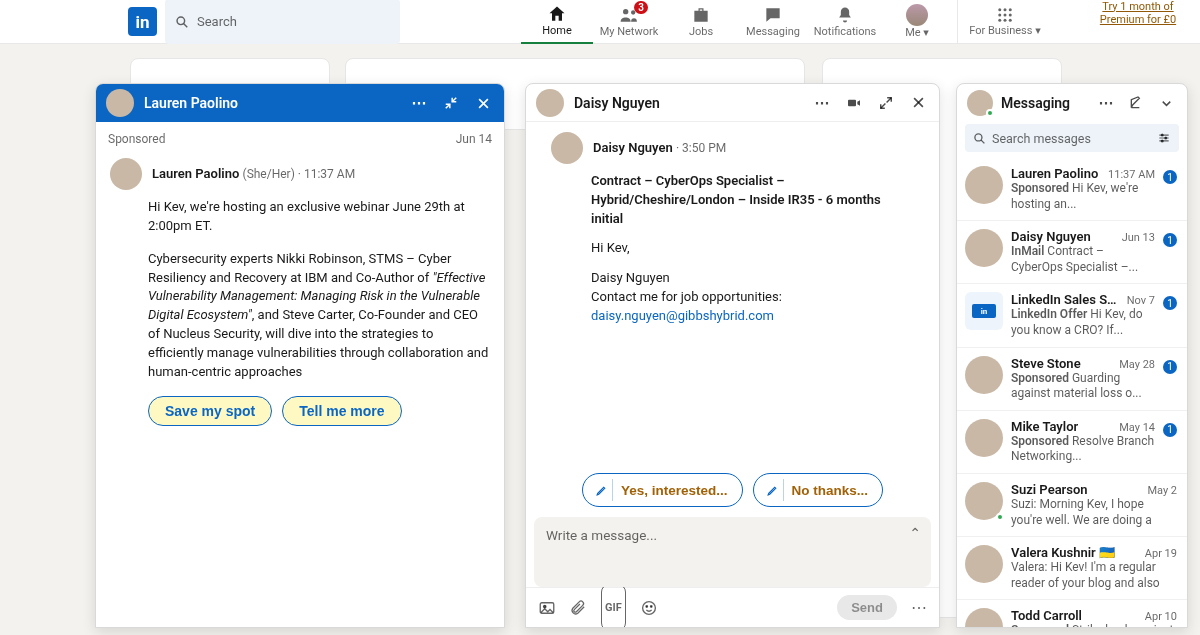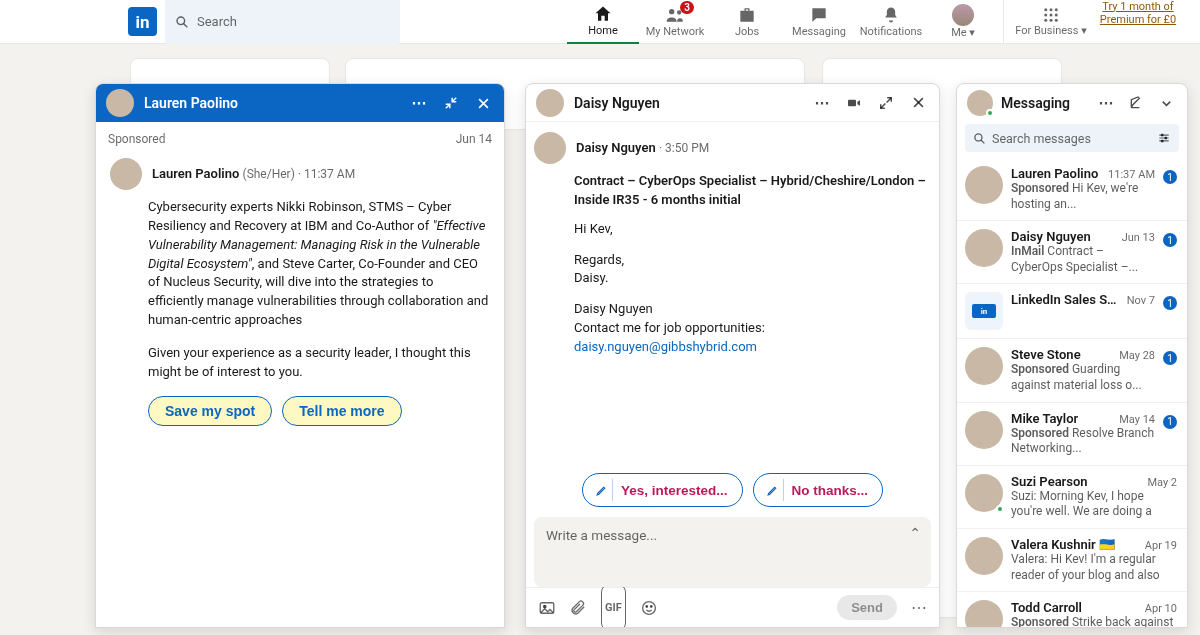--- a/index.html
+++ b/index.html
@@ -9,21 +9,21 @@
   .topnav { position: absolute; top:0; left:0; right:0; height:44px; background:#fff; border-bottom:1px solid #e8e8e8; display:flex; align-items:center; padding: 0 18px 0 128px; z-index:10; }
   .li-logo { width:29px; height:29px; background:#0a66c2; color:#fff; font-weight:700; border-radius:4px; display:flex; align-items:center; justify-content:center; font-size:17px; }
   .searchbox { margin-left:8px; width:235px; height:45px; background:#edf3f8; border-radius:4px; display:flex; align-items:center; padding:0 10px; gap:8px; color:rgba(0,0,0,.6); font-size:13px;}
   .nav-icons { margin-left:auto; display:flex; align-items:flex-start; height:44px;}
   .nav-item { width:72px; height:44px; display:flex; flex-direction:column; align-items:center; justify-content:center; font-size:11px; color:rgba(0,0,0,.6); position:relative; cursor:pointer;}
   .nav-item.active { border-bottom:2px solid #15803d; color:rgba(0,0,0,.9);}
   .nav-ico { font-size:17px; line-height:1; position:relative;}
   .nav-me { width:22px; height:22px; border-radius:50%; background:linear-gradient(#b9a,#987);}
   .nav-badge { position:absolute; top:-4px; right:-9px; background:#cc1016; color:#fff; font-size:10px; border-radius:10px; padding:0 4px; line-height:13px; font-weight:600;}
   .nav-divider { width:1px; background:#e8e8e8; height:44px; margin:0 4px;}
-  .promo { font-size:11px; line-height:13px; color:#915907; text-decoration:underline; width:88px; text-align:center;}
+  .promo { font-size:11px; line-height:13px; color:#915907; text-decoration:underline; width:88px; text-align:center;margin-left:46px;}
 
   
   .bg-card { position:absolute; background:#fff; border:1px solid #e6e6e6; border-radius:8px; }
 
   
   .chat1 { position:absolute; left:95px; top:83px; width:410px; height:545px; background:#fff; border:1px solid #d9d9d9; border-radius:8px 8px 0 0; box-shadow:0 4px 14px rgba(0,0,0,.12); z-index:30; overflow:hidden;}
   .chat1-head { height:38px; background:#0a66c2; color:#fff; display:flex; align-items:center; padding:0 10px; gap:10px; font-weight:600; font-size:14px;}
   .head-spacer { flex:1 }
   .head-ico { width:22px; display:flex; justify-content:center; cursor:pointer; font-size:15px;}
   .avatar { border-radius:50%; background:#c9b8a6; flex:none;}
@@ -35,26 +35,26 @@
   .auth-name b { color:rgba(0,0,0,.9); font-weight:600;}
   .auth-meta { color:rgba(0,0,0,.6); font-size:12px;}
   .chat1-body p { margin: 0 0 14px 38px;}
   .buttons-row { margin-left:38px; display:flex; gap:10px;}
   .btn-outline { border:1px solid #0a66c2; color:#0a66c2; background:#fef9c3; border-radius:18px; padding:6px 16px; font-size:14px; font-weight:600; cursor:pointer;}
 
   
   .chat2 { position:absolute; left:525px; top:83px; width:415px; height:545px; background:#fff; border:1px solid #d9d9d9; border-radius:8px 8px 0 0; box-shadow:0 4px 14px rgba(0,0,0,.12); z-index:30; display:flex; flex-direction:column; overflow:hidden;}
   .chat2-head { height:38px; display:flex; align-items:center; padding:0 10px; gap:10px; font-weight:600; font-size:14px; border-bottom:1px solid #eee;}
   .chat2-head .avatar { width:28px; height:28px; position:relative;}
-  .chat2-body { flex:1; overflow:hidden; padding:8px 8px; font-size:13px; line-height:1.45;}
+  .chat2-body { flex:1; overflow:hidden; padding:8px 25px; font-size:13px; line-height:1.45;}
   .chat2-body .msg-author .avatar { width:32px; height:32px;}
   .chat2-body .msg-content { margin-left:40px;}
   .chat2-body .subject { font-weight:600; margin-bottom:10px;}
   .reply-row { display:flex; gap:10px; justify-content:center; padding:8px 0 10px;}
-  .pill-btn { border:1px solid #0a66c2; color:#be185d; background:#fff; border-radius:18px; padding:5px 14px 5px 8px; font-size:13.5px; font-weight:600; display:flex; align-items:center; gap:8px; cursor:pointer;}
+  .pill-btn { border:1px solid #0a66c2; color:#a16207; background:#fff; border-radius:18px; padding:5px 14px 5px 8px; font-size:13.5px; font-weight:600; display:flex; align-items:center; gap:8px; cursor:pointer;}
   .pill-btn .ico { width:22px; height:22px; border-right:1px solid #b9d3ec; display:flex; align-items:center; justify-content:center;}
   .compose { margin:0 8px; background:#f4f2ee; border-radius:8px; padding:10px 12px; height:70px; font-size:13.5px; color:rgba(0,0,0,.6); position:relative;}
   .compose .caret { position:absolute; right:10px; top:8px; font-size:14px;}
   .chat2-foot { height:40px; border-top:1px solid #eee; display:flex; align-items:center; gap:14px; padding:0 12px; color:rgba(0,0,0,.6);}
   .chat2-foot .ico { font-size:16px; cursor:pointer;}
   .send-btn { margin-left:auto; background:#e8e8e8; color:rgba(0,0,0,.4); border:none; border-radius:16px; padding:5px 14px; font-size:13px; font-weight:600;}
 
   
   .msgpanel { position:absolute; right:12px; top:83px; width:232px; height:545px; background:#fff; border:1px solid #d9d9d9; border-radius:8px 8px 0 0; box-shadow:0 4px 14px rgba(0,0,0,.12); z-index:20; display:flex; flex-direction:column; overflow:hidden;}
   .mp-head { height:38px; display:flex; align-items:center; gap:8px; padding:0 10px; font-weight:600; font-size:14px;}
@@ -189,24 +189,24 @@
     <span>Jun 14</span>
   </div>
   <div class="chat1-body">
     <div class="msg-author">
       <div class="avatar"></div>
       <div class="auth-name">
         <b>Lauren Paolino</b>
         <span class="auth-meta"> <span>(She/Her)</span> · <span>11:37 AM</span></span>
       </div>
     </div>
+    <p>Hi Kev, we're hosting an exclusive webinar June 29th at 2:00pm ET.</p>
     <p>
       <span>Cybersecurity experts Nikki Robinson, STMS – Cyber Resiliency and Recovery at IBM and Co-Author of </span><i>"Effective Vulnerability Management: Managing Risk in the Vulnerable Digital Ecosystem"</i><span>, and Steve Carter, Co-Founder and CEO of Nucleus Security, will dive into the strategies to efficiently manage vulnerabilities through collaboration and human-centric approaches</span>
     </p>
-    <p>Given your experience as a security leader, I thought this might be of interest to you.</p>
     <div class="buttons-row">
       <button class="btn-outline">Save my spot</button>
       <button class="btn-outline">Tell me more</button>
     </div>
   </div>
 </div>
 
 <div class="chat2">
   <div class="chat2-head">
     <div class="avatar"></div>
@@ -237,21 +237,20 @@
     <div class="msg-author">
       <div class="avatar"></div>
       <div class="auth-name">
         <b>Daisy Nguyen</b>
         <span class="auth-meta"> · <span>3:50 PM</span></span>
       </div>
     </div>
     <div class="msg-content">
       <div class="subject">Contract – CyberOps Specialist – Hybrid/Cheshire/London – Inside IR35 - 6 months initial</div>
       <p style="margin-bottom:12px">Hi Kev,</p>
-      <p><span>Regards,</span><br><span>Daisy.</span></p>
       <p style="margin-top:12px">
         <span>Daisy Nguyen</span><br>
         <span>Contact me for job opportunities: </span><a href="#">daisy.nguyen@gibbshybrid.com</a>
       </p>
     </div>
   </div>
 
   <div class="reply-row">
     <button class="pill-btn">
       <span class="ico">
@@ -367,20 +366,21 @@
       </div>
       <div class="mp-item">
         <div class="avatar square-avatar">
           <span>in</span>
         </div>
         <div class="mp-text">
           <div class="mp-row1">
             <span class="mp-name">LinkedIn Sales Solutions</span>
             <span class="mp-date">Nov 7</span>
           </div>
+          <div class="mp-row2"><span class="mp-tag">LinkedIn Offer  </span>Hi Kev, do you know a CRO? If...</div>
         </div>
         <div style="display: flex; flex-direction: column; align-items: flex-end;">
           <div class="mp-badge">1</div>
         </div>
       </div>
       <div class="mp-item">
         <div class="avatar"></div>
         <div class="mp-text">
           <div class="mp-row1">
             <span class="mp-name">Steve Stone</span>

